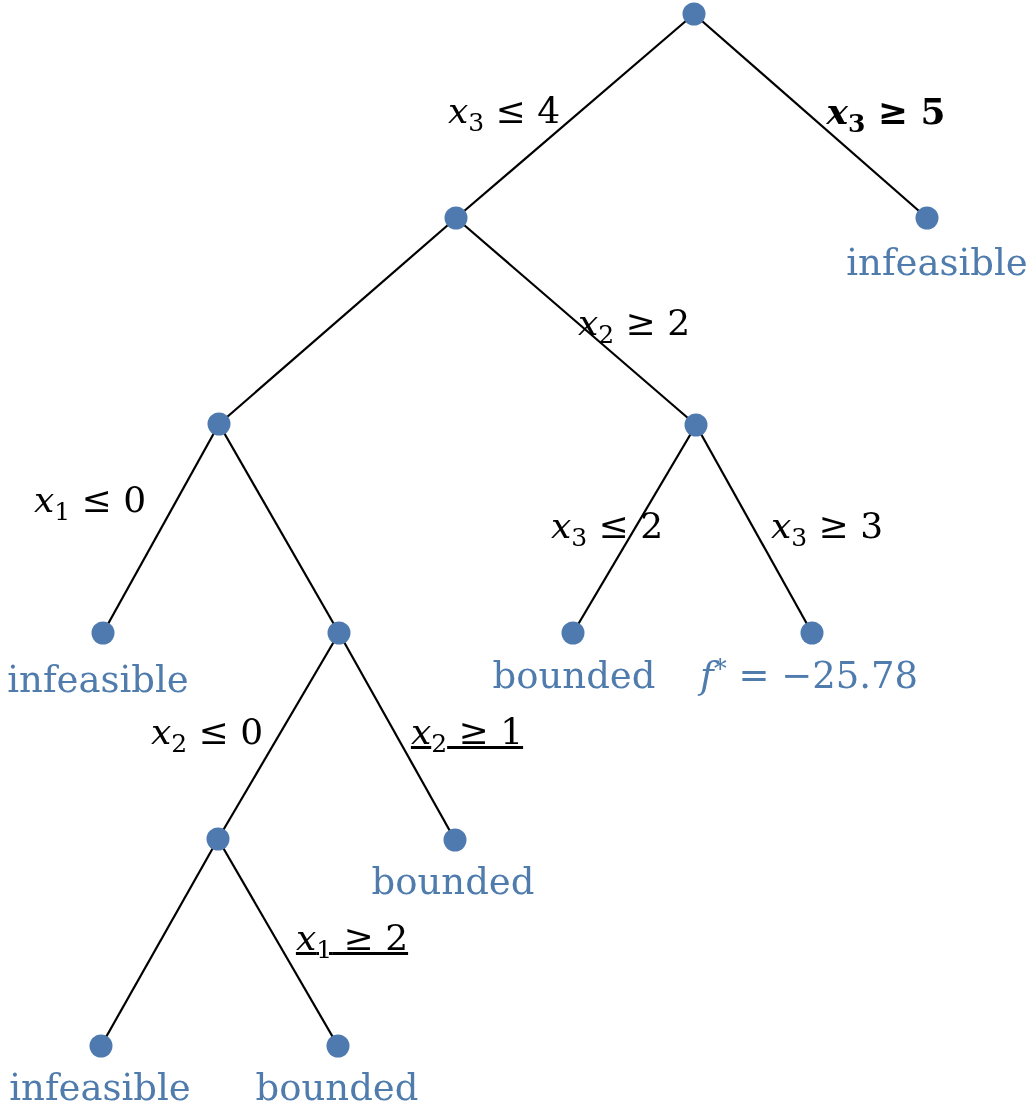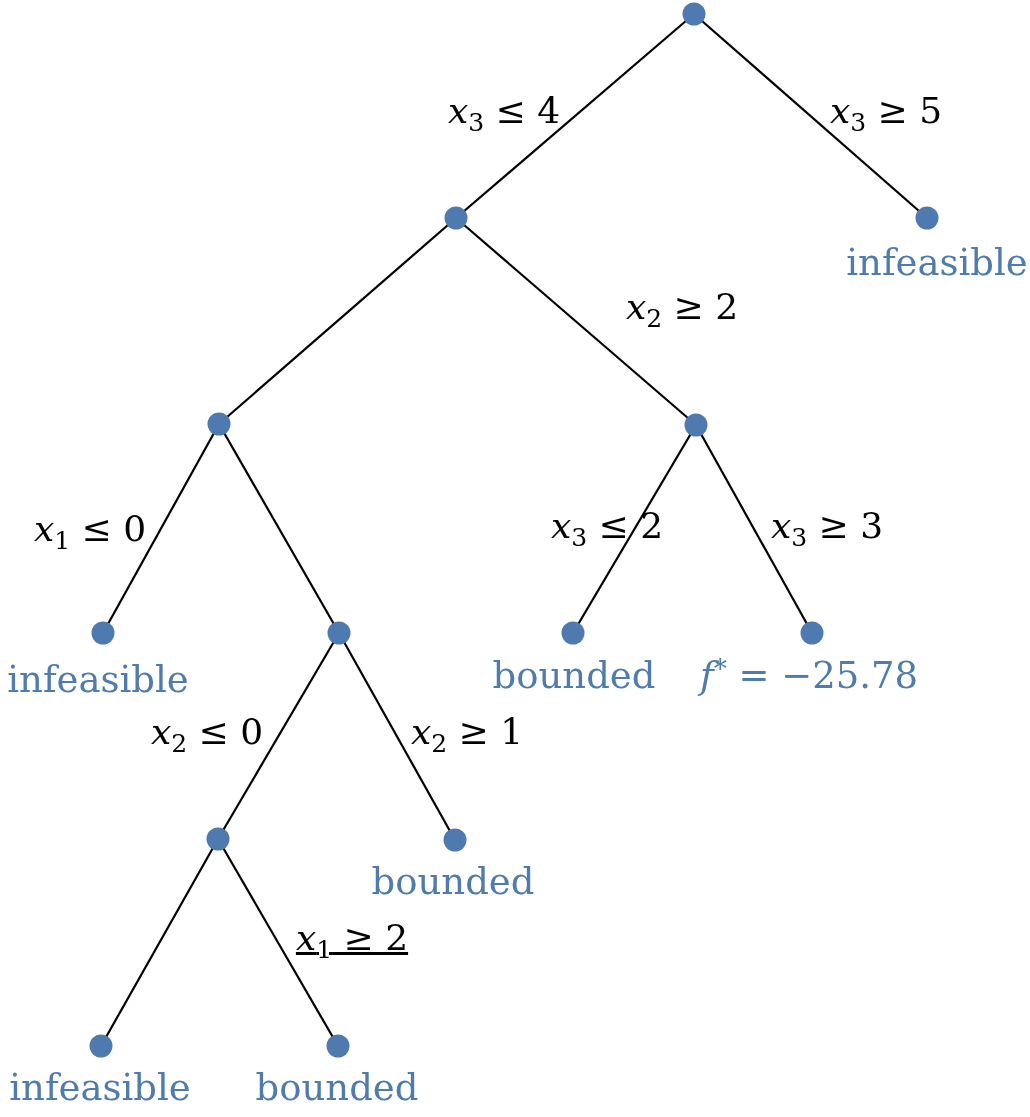--- a/index.html
+++ b/index.html
@@ -66,27 +66,27 @@
       <circle class="node-dot" cx="573" cy="633" r="11.5"></circle>
       <circle class="node-dot" cx="812" cy="633" r="11.5"></circle>
       <circle class="node-dot" cx="218" cy="839" r="11.5"></circle>
       <circle class="node-dot" cx="455" cy="840" r="11.5"></circle>
       <circle class="node-dot" cx="101" cy="1046" r="11.5"></circle>
       <circle class="node-dot" cx="338" cy="1046" r="11.5"></circle>
     </g>
   </svg>
 
   <div class="edge-label" style="left:504px; top:114px;"><span class="mvar">x</span><span class="msub">3</span><span class="mrest"> ≤ 4</span></div>
-  <div class="edge-label" style="left:886px; top:114px;"><span class="mvar">x</span><span class="msub">3</span><span class="mrest"> ≥ 5</span></div>
-  <div class="edge-label" style="left:634px; top:310px;margin-left:48px;"><span class="mvar">x</span><span class="msub">2</span><span class="mrest"> ≥ 2</span></div>
-  <div class="edge-label" style="left:90px; top:532px;"><span class="mvar">x</span><span class="msub">1</span><span class="mrest"> ≤ 0</span></div>
+  <div class="edge-label" style="left:886px; top:114px;font-weight:bold;"><span class="mvar">x</span><span class="msub">3</span><span class="mrest"> ≥ 5</span></div>
+  <div class="edge-label" style="left:634px; top:326px;"><span class="mvar">x</span><span class="msub">2</span><span class="mrest"> ≥ 2</span></div>
+  <div class="edge-label" style="left:90px; top:503px;"><span class="mvar">x</span><span class="msub">1</span><span class="mrest"> ≤ 0</span></div>
   <div class="edge-label" style="left:569px; top:529px;margin-left:38px;"><span class="mvar">x</span><span class="msub">3</span><span class="mrest"> ≤ 2</span></div>
   <div class="edge-label" style="left:827px; top:529px;"><span class="mvar">x</span><span class="msub">3</span><span class="mrest"> ≥ 3</span></div>
   <div class="edge-label" style="left:207px; top:735px;"><span class="mvar">x</span><span class="msub">2</span><span class="mrest"> ≤ 0</span></div>
-  <div class="edge-label" style="left:467px; top:735px;"><span class="mvar">x</span><span class="msub">2</span><span class="mrest"> ≥ 1</span></div>
+  <div class="edge-label" style="left:467px; top:735px;text-decoration:underline;"><span class="mvar">x</span><span class="msub">2</span><span class="mrest"> ≥ 1</span></div>
   <div class="edge-label" style="left:352px; top:941px;text-decoration:underline;"><span class="mvar">x</span><span class="msub">1</span><span class="mrest"> ≥ 2</span></div>
 
   <div class="leaf-label" style="left:937px; top:262px;">infeasible</div>
   <div class="leaf-label" style="left:98px; top:679px;">infeasible</div>
   <div class="leaf-label" style="left:574px; top:675px;">bounded</div>
   <div class="leaf-label" style="left:809px; top:675px;"><span class="mvar">f</span><span class="msup">*</span><span class="mrest"> = −25.78</span></div>
   <div class="leaf-label" style="left:453px; top:881px;">bounded</div>
   <div class="leaf-label" style="left:100px; top:1087px;">infeasible</div>
   <div class="leaf-label" style="left:337px; top:1087px;">bounded</div>
 

